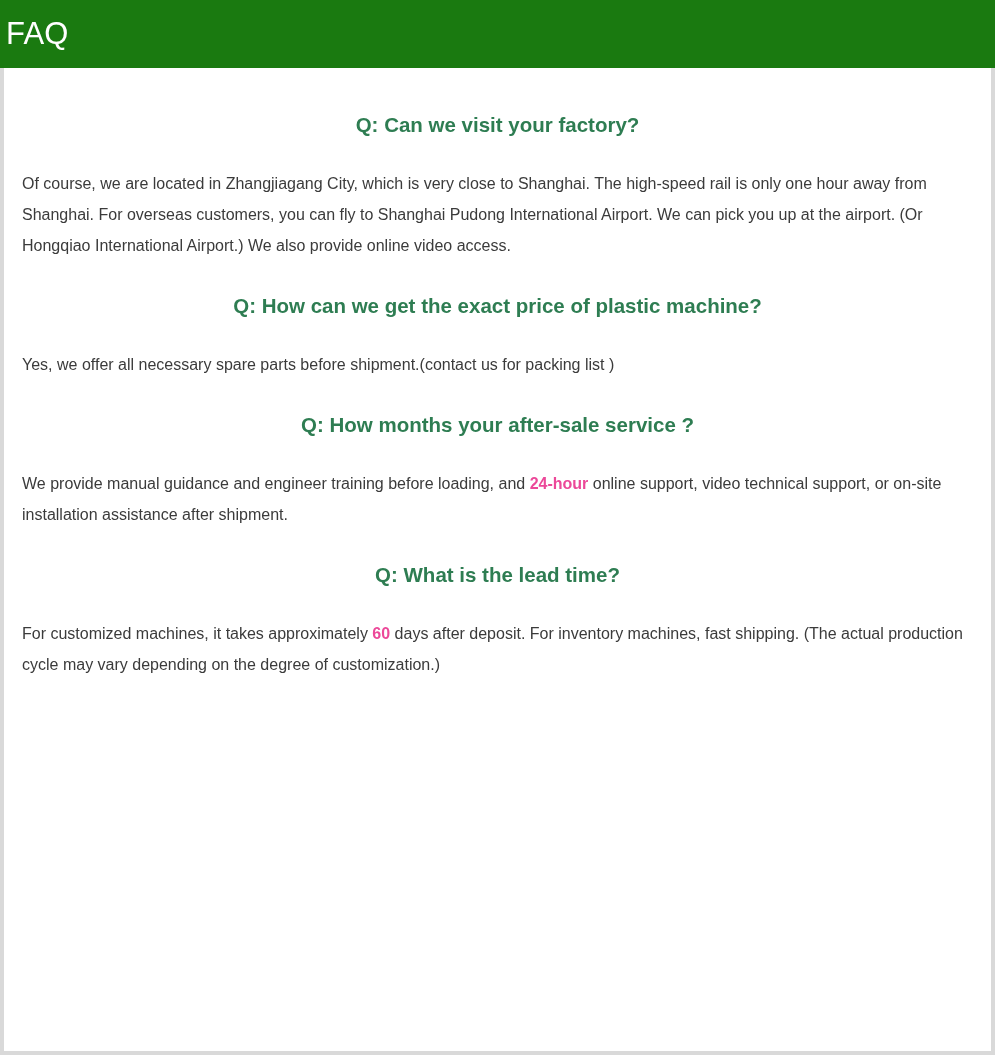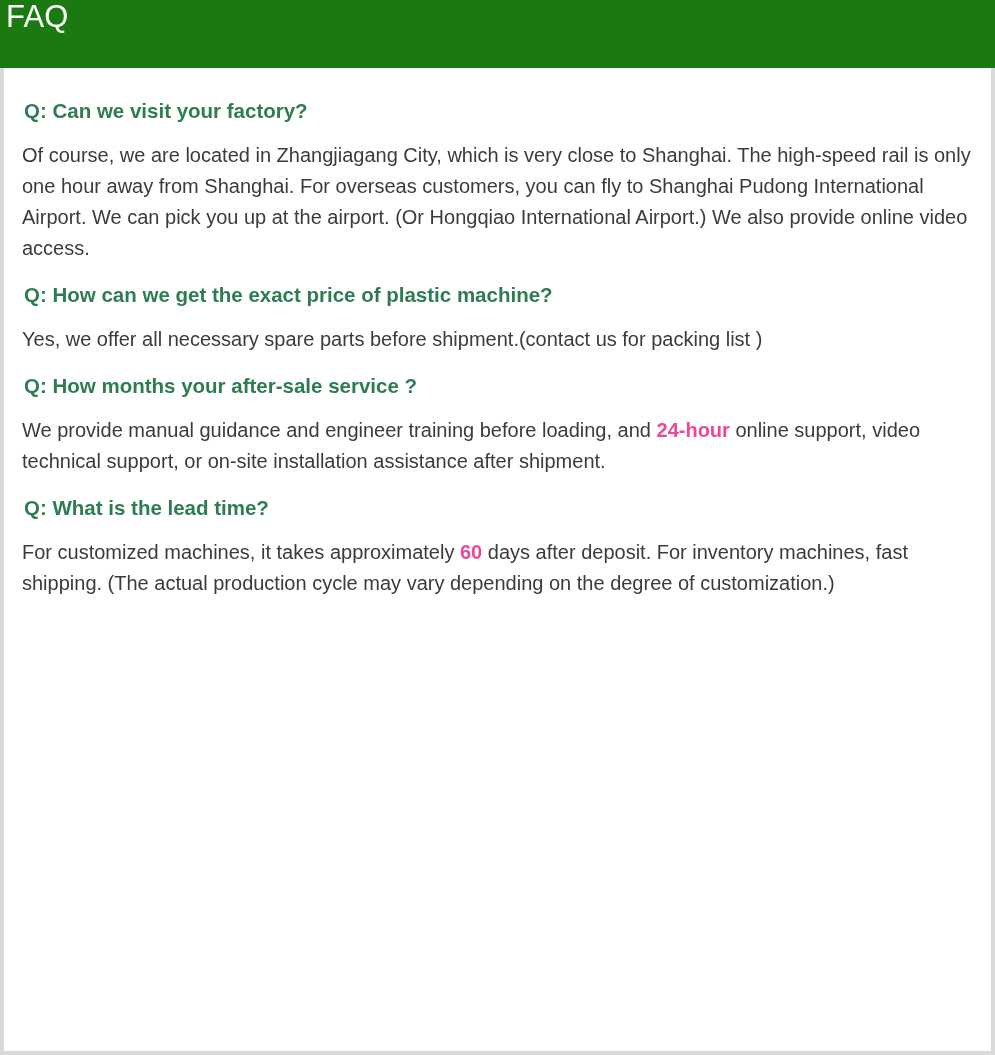--- a/index.html
+++ b/index.html
@@ -21,47 +21,48 @@
     border-right: 4px solid #d9d9d9;
     border-bottom: 4px solid #d9d9d9;
     background: #ffffff;
     position: relative;
   }
   .faq-header {
     background: #1a7a10;
     height: 68px;
     box-sizing: border-box;
     display: flex;
-    align-items: flex-start;
+    align-items: center;
     padding-left: 6px;
     margin-left: -4px;
     margin-right: -4px;
     width: 995px;
   }
   .faq-header .title {
     color: #ffffff;
     font-size: 31px;
     font-weight: 400;
     line-height: 34px;
     letter-spacing: 0.2px;
   }
   .content {
     padding: 20px 18px 0 18px;
   }
   .q {
     color: #2e7d52;
     font-weight: bold;
     font-size: 20.5px;
     line-height: 26px;
-    margin: 2px;
+    margin: 16px;
     padding: 14px 0 0 0;
+    text-align: center;
   }
   .a {
     color: #3b3b3b;
-    font-size: 20px;
+    font-size: 16px;
     line-height: 31px;
     margin: 0;
     padding: 14px 0 2px 0;
     max-width: 962px;
   }
   .hl {
     color: #ec4899;
     font-weight: bold;
   }
   .qa-block:first-child .q {

